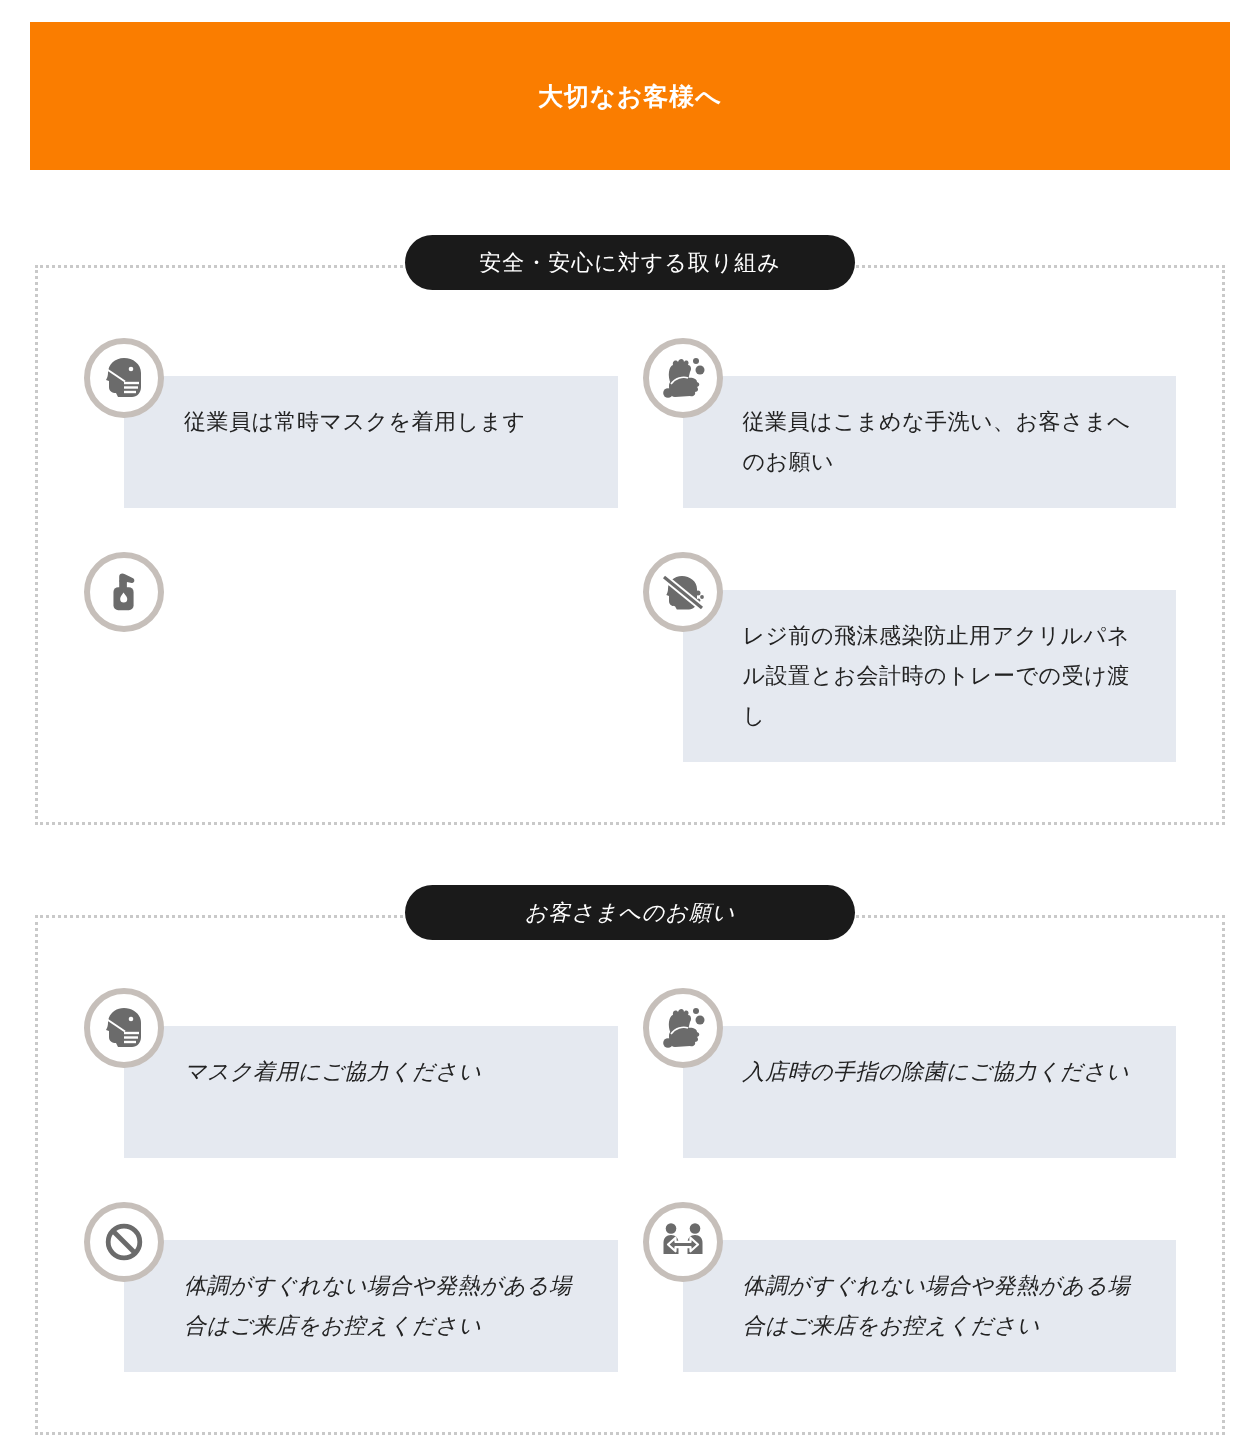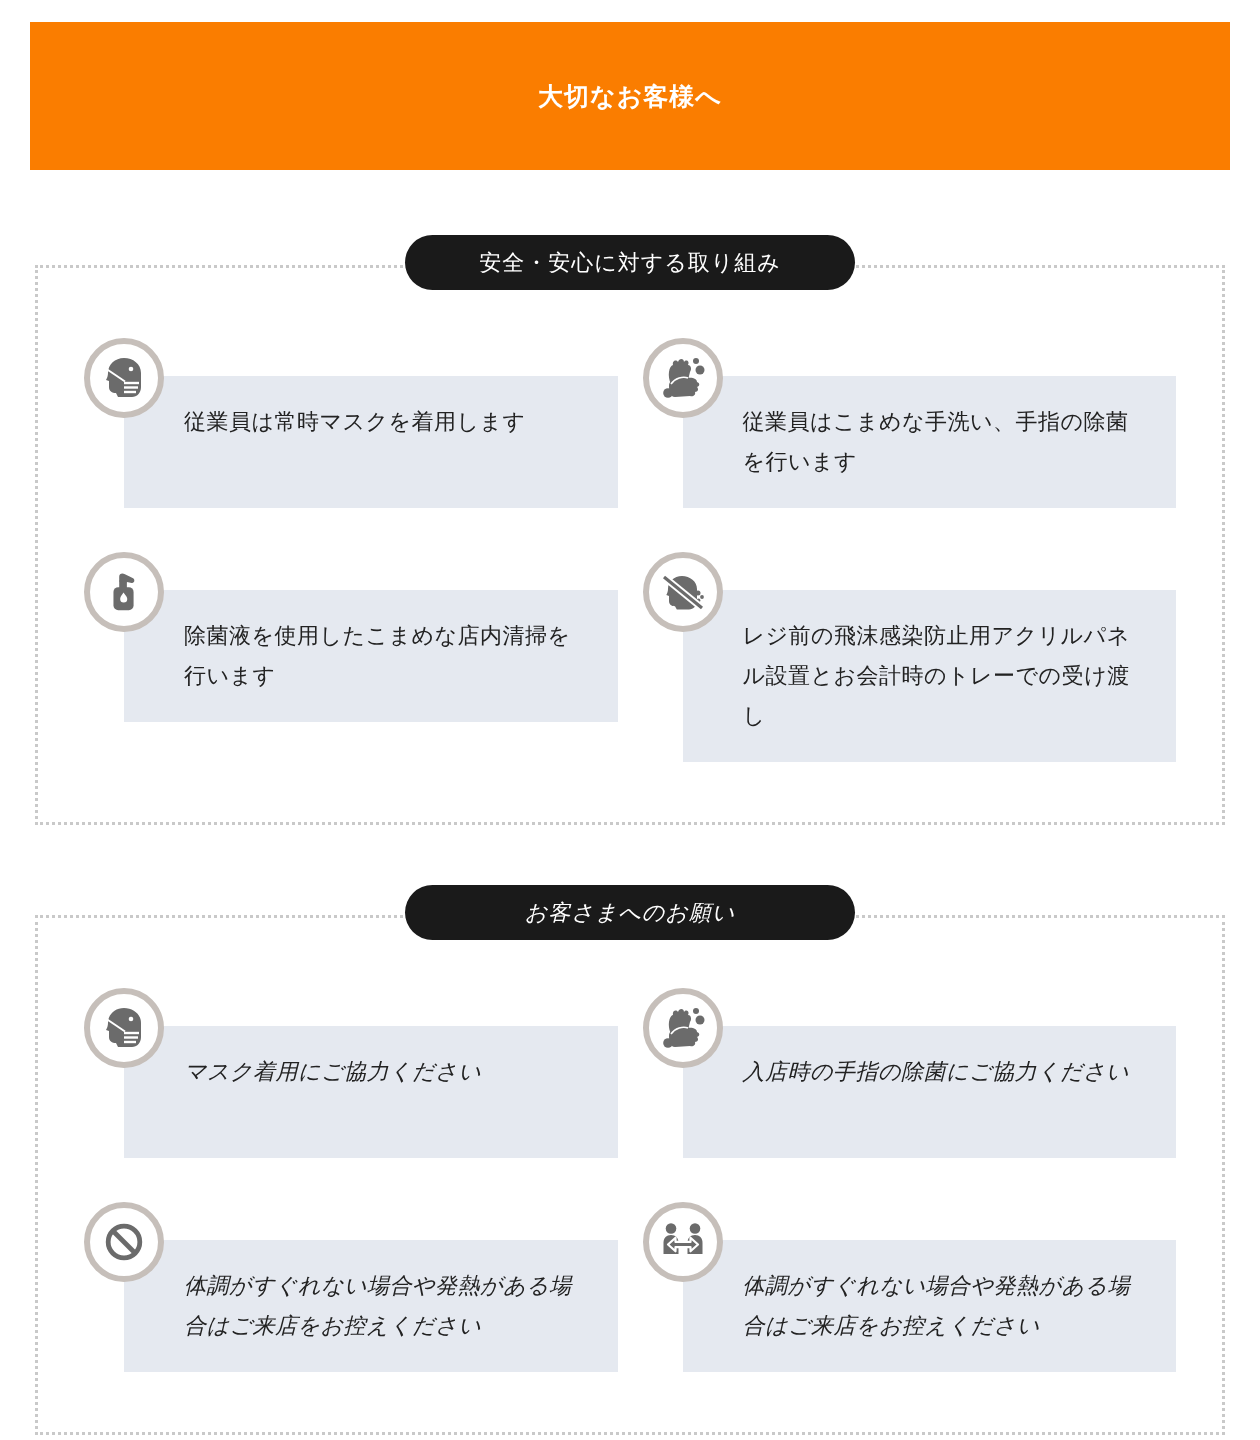--- a/index.html
+++ b/index.html
@@ -176,32 +176,29 @@
       </div>
     </div>
 
     <div class="item">
       <div class="icon-circle">
         <svg width="48" height="48">
             <use href="#sym-hand-wash"></use>
           </svg>
       </div>
       <div class="item-box">
-        <p class="item-text">従業員はこまめな手洗い、手指の除菌を行います</p>
+        <p class="item-text">従業員はこまめな手洗い、お客さまへのお願い</p>
       </div>
     </div>
 
     <div class="item">
       <div class="icon-circle">
         <svg width="46" height="46">
             <use href="#sym-sanitizer-bottle"></use>
           </svg>
-      </div>
-      <div class="item-box">
-        <p class="item-text">除菌液を使用したこまめな店内清掃を行います</p>
       </div>
     </div>
 
     <div class="item">
       <div class="icon-circle">
         <svg width="48" height="48">
             <use href="#sym-droplet-prevention"></use>
           </svg>
       </div>
       <div class="item-box">

